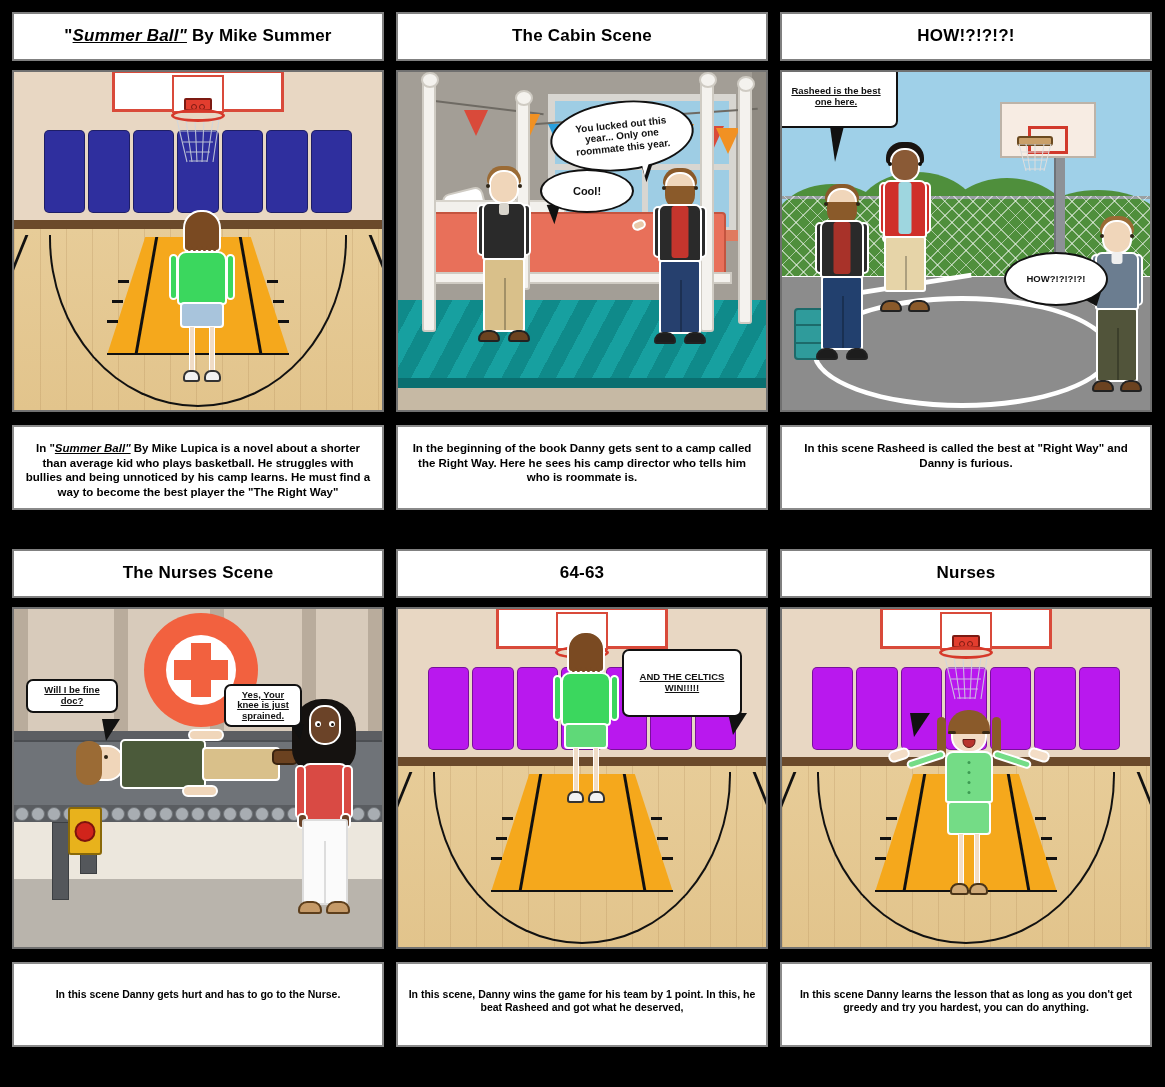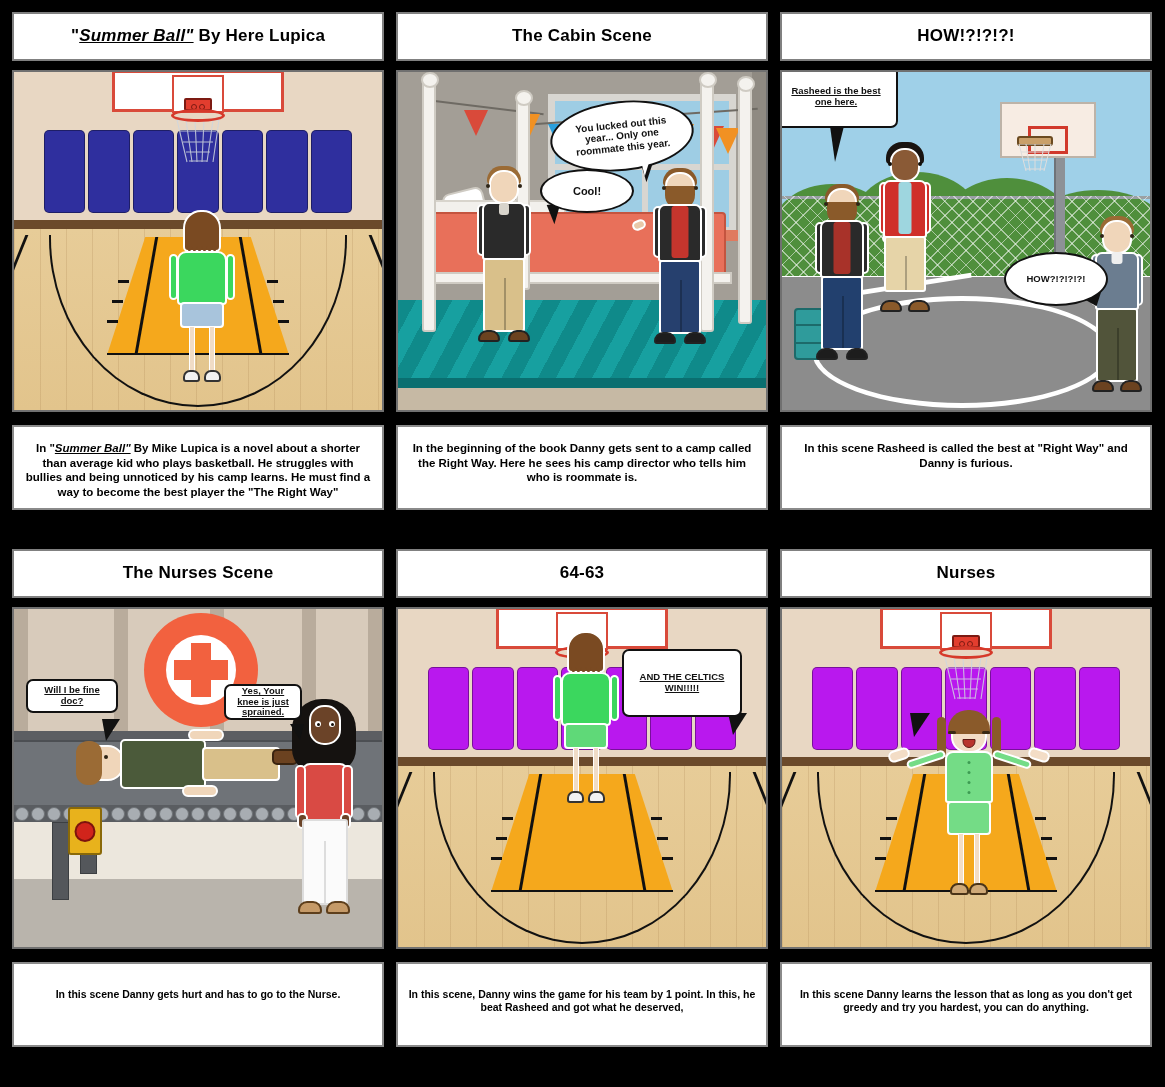--- a/index.html
+++ b/index.html
@@ -306,21 +306,21 @@
 </head>
 <body>
 
 <div id="board">
 
   <div class="row row-1">
 
     <div class="cell c0">
       <div class="title-box">
         <div class="title-text">
-          <span>"</span><span class="it">Summer Ball"</span><span> By Here Lupica</span>
+          <span>"</span><span class="it">Summer Ball"</span><span> By Mike Summer</span>
         </div>
       </div>
 
       <div class="art-box">
         <div class="scene">
           <div class="gym-wall"></div>
           <div class="gym-trim"></div>
           <div class="gym-floor"></div>
 
           <div class="backboard">
@@ -655,21 +655,21 @@
             <div style="position:absolute; left:28px; top:140px; width:2px; height:64px; background:#ddd;"></div>
             <div style="position:absolute; left:2px; top:200px; width:24px; height:13px; background:#c59a68; border:2px solid #5e3f1c; border-radius:9px 9px 3px 3px;"></div>
             <div style="position:absolute; right:2px; top:200px; width:24px; height:13px; background:#c59a68; border:2px solid #5e3f1c; border-radius:9px 9px 3px 3px;"></div>
           </div>
 
           <div class="bub rect" style="left:12px; top:70px; width:92px; height:34px; font-size:9.5px; padding:0 6px;">
             <span>Will I be fine doc?</span>
           </div>
           <div class="tail" style="left:88px; top:110px; border-left:4px solid transparent; border-right:14px solid transparent; border-top:22px solid #111;"></div>
 
-          <div class="bub rect" style="left:210px; top:75px; width:78px; height:36px; font-size:9.5px; padding:0 5px;">
+          <div class="bub rect" style="left:210px; top:75px; width:78px; height:43px; font-size:9.5px; padding:0 5px;">
             <span>Yes, Your knee is just sprained.</span>
           </div>
           <div class="tail" style="left:276px; top:115px; border-left:10px solid transparent; border-right:4px solid transparent; border-top:16px solid #111;"></div>
         </div>
       </div>
 
       <div class="cap-box">
         <div class="cap-text">In this scene Danny gets hurt and has to go to the Nurse.</div>
       </div>
     </div>

